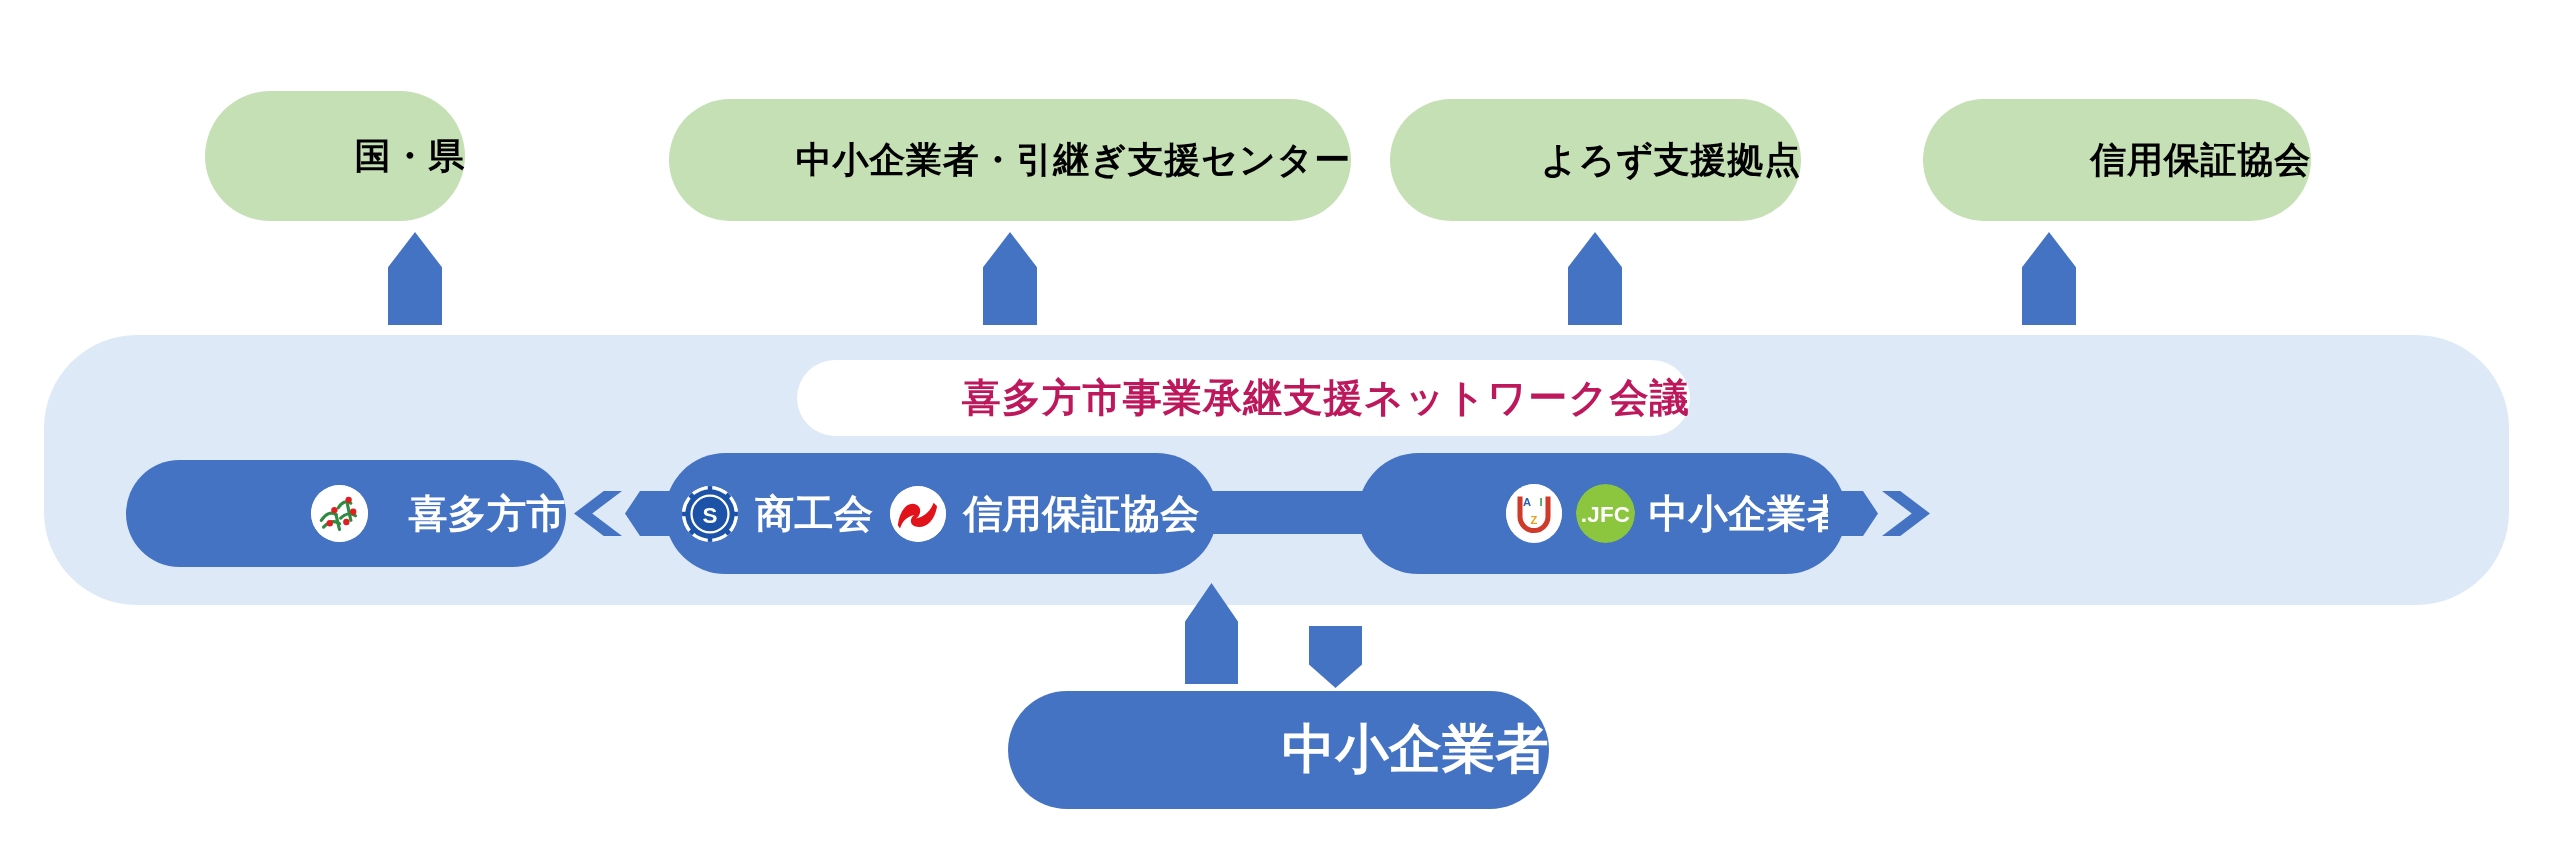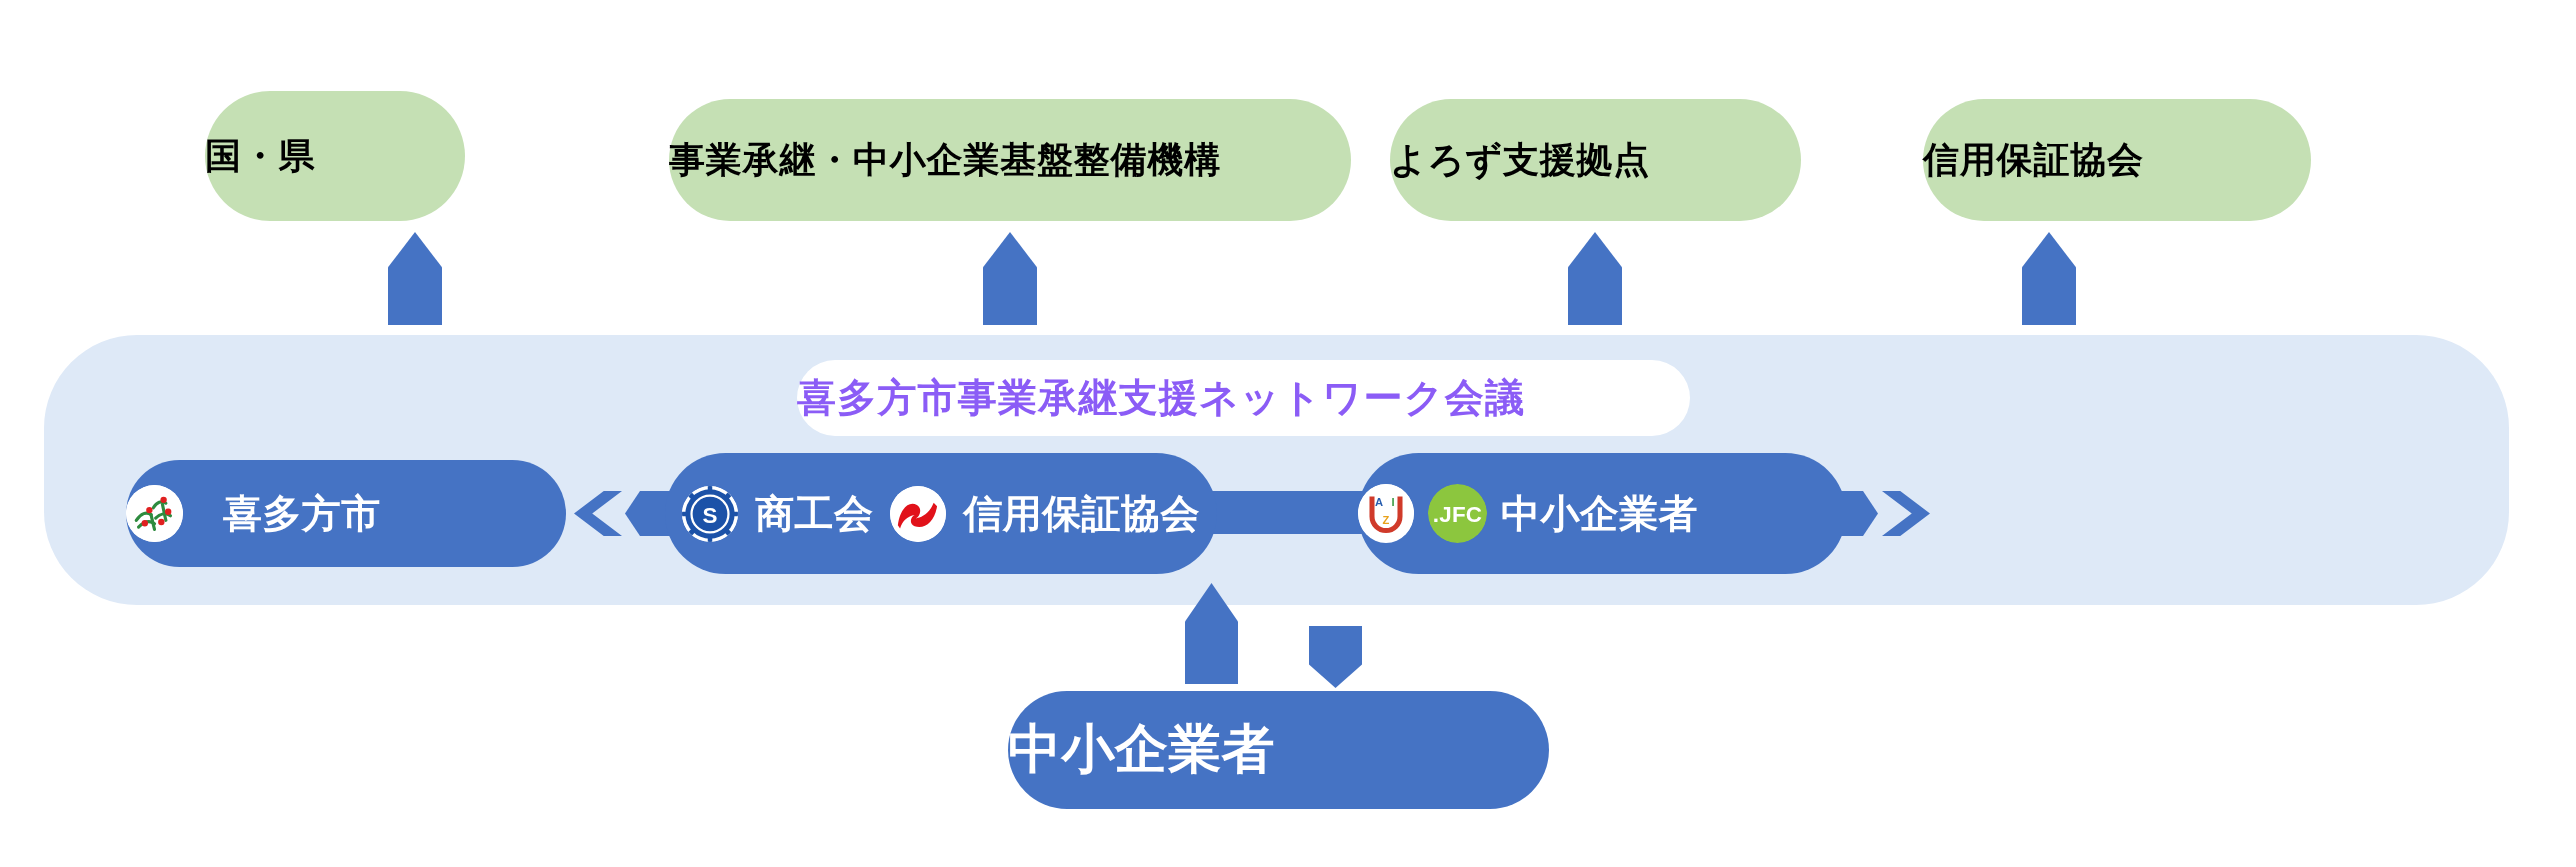--- a/index.html
+++ b/index.html
@@ -13,21 +13,21 @@
     height:867px;
     background:#ffffff;
     overflow:hidden;
   }
 
   
   .pill{
     position:absolute;
     display:flex;
     align-items:center;
-    justify-content:flex-start;
+    justify-content:flex-end;
     box-sizing:border-box;
     border-radius:7751px;
     white-space:nowrap;
   }
 
   
   .green-pill{
     background:#c5e0b4;
     color:#000000;
     font-size:36px;
@@ -38,21 +38,21 @@
   
   .network-container{
     position:absolute;
     background:#dee9f7;
     border-radius:93px;
   }
 
   
   .title-pill{
     background:#ffffff;
-    color:#8b5cf6;
+    color:#be185d;
     font-size:39px;
     font-weight:700;
     letter-spacing:1.2px;
   }
 
   
   .blue-pill{
     background:#4573c4;
     color:#ffffff;
     font-size:39px;
@@ -124,21 +124,21 @@
 </head>
 <body>
 
 <div id="stage">
 
   <div class="pill green-pill" style="left:205px; top:91px; width:260px; height:130px;">
     <span>国・県</span>
   </div>
 
   <div class="pill green-pill" style="left:669px; top:99px; width:682px; height:122px;">
-    <span>事業承継・中小企業基盤整備機構</span>
+    <span>中小企業者・引継ぎ支援センター</span>
   </div>
 
   <div class="pill green-pill" style="left:1390px; top:99px; width:411px; height:122px;">
     <span>よろず支援拠点</span>
   </div>
 
   <div class="pill green-pill" style="left:1923px; top:99px; width:388px; height:122px;">
     <span>信用保証協会</span>
   </div>
 

